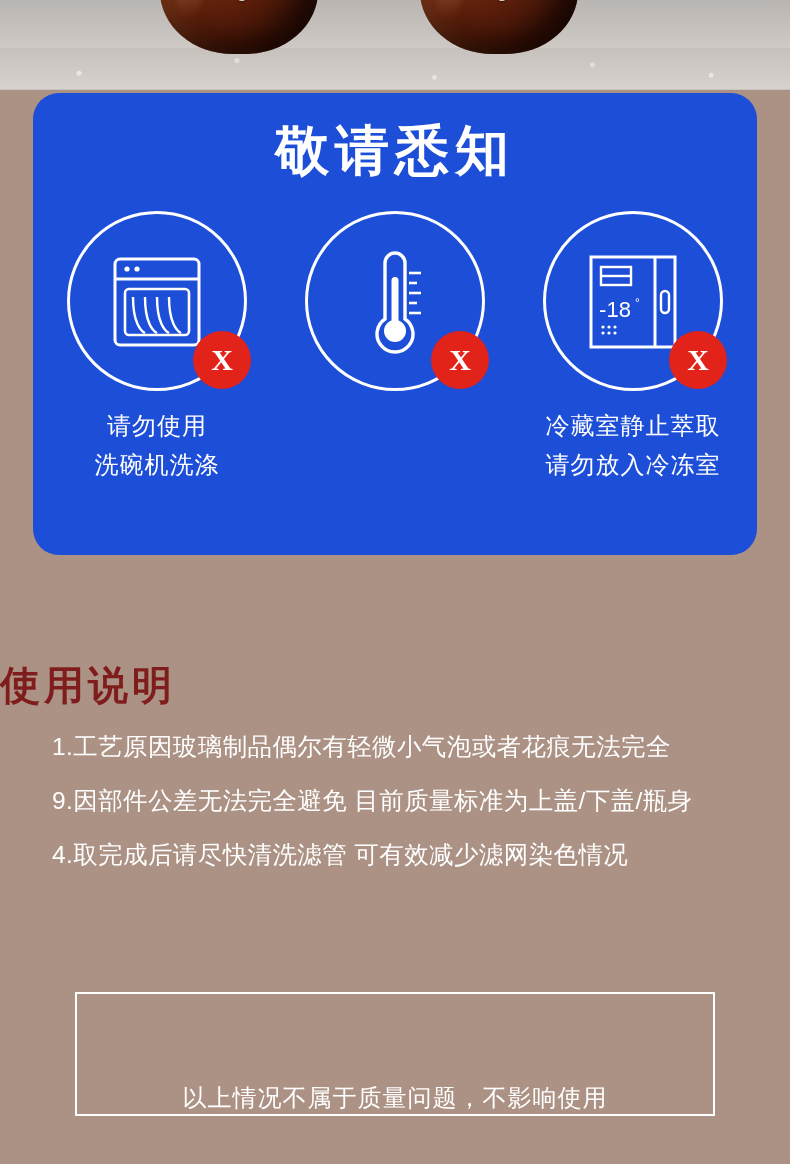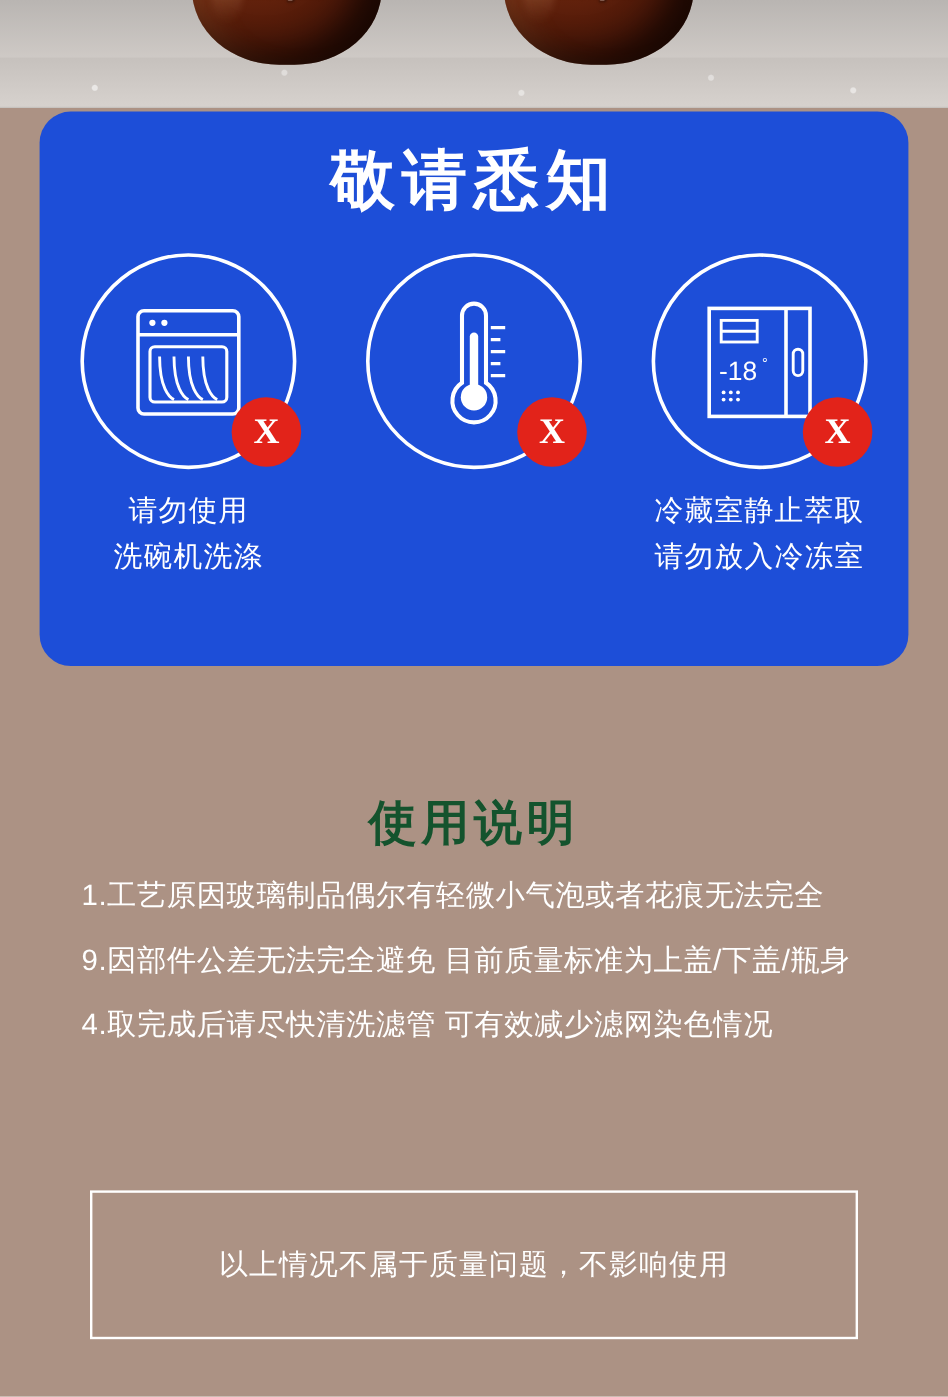--- a/index.html
+++ b/index.html
@@ -158,51 +158,51 @@
   .icon-svg {
     position: absolute;
     inset: 0;
   }
 
   
   .instr-title {
     position: absolute;
     left: 0; right: 0;
     top: 625px;
-    text-align: center;
-    color: #14532d;
+    text-align: left;
+    color: #7f1d1d;
     font-size: 40px;
     font-weight: bold;
     letter-spacing: 4px;
   }
   .instr-list {
     position: absolute;
-    left: 68px;
+    left: 52px;
     top: 726px;
     width: 700px;
     color: #ffffff;
     font-size: 24.5px;
     line-height: 1.72;
   }
   .instr-list p {
     margin: 0 0 12px 0;
     letter-spacing: .4px;
   }
   .footer-box {
     position: absolute;
     left: 75px;
     top: 992px;
     width: 640px;
     height: 124px;
     border: 2px solid #ffffff;
     box-sizing: border-box;
     display: flex;
-    flex-direction: column;
+    flex-direction: row;
     justify-content: center;
-    align-items: center;
+    align-items: flex-end;
     gap: 12px;
   }
   .footer-box div {
     color: #ffffff;
     font-size: 24px;
     letter-spacing: 1px;
   }
 </style>
 </head>
 <body>

